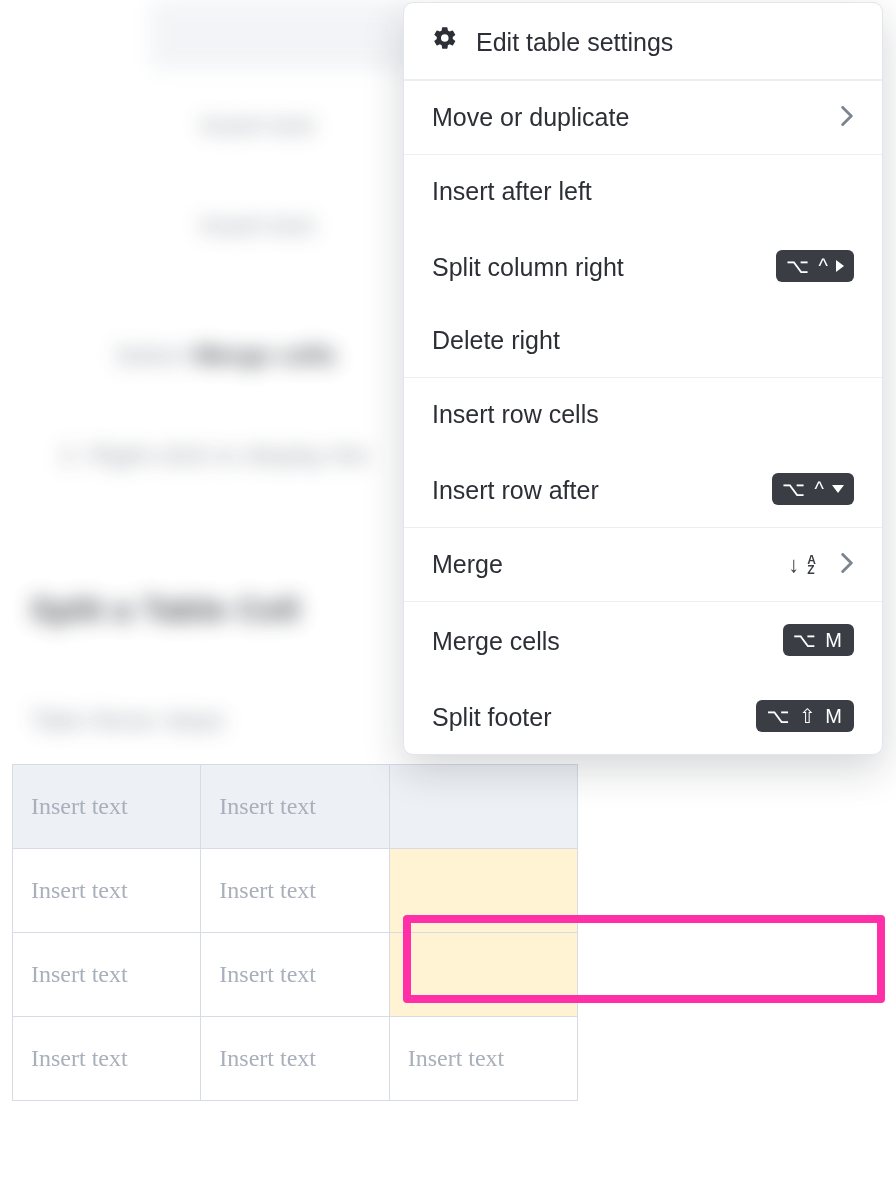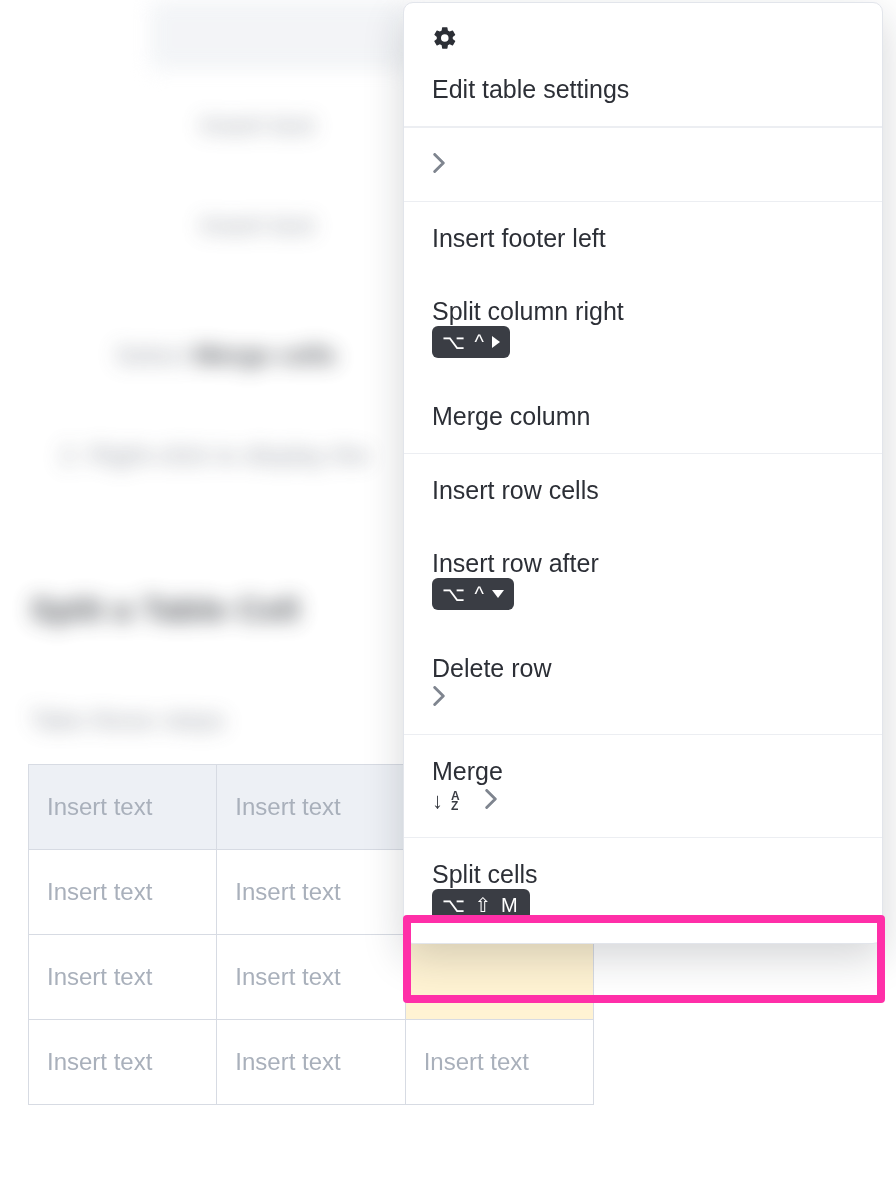--- a/index.html
+++ b/index.html
@@ -6,29 +6,29 @@
   html, body { width: 896px; height: 1178px; overflow: hidden; font-family: -apple-system, BlinkMacSystemFont, "Segoe UI", Helvetica, Arial, sans-serif; background: #fff; }
   .stage { position: relative; width: 896px; height: 1178px; }
 
   
   .bg-blur { position: absolute; inset: 0; filter: blur(10px); opacity: 0.85; pointer-events: none; }
   .bg-row { position: absolute; color: #8a8f99; font-size: 26px; }
   .bg-box { position: absolute; background: #f1f3f6; border-radius: 6px; }
   .bg-strong { color: #3b3f46; font-weight: 600; }
 
   
-  .tbl { position: absolute; left: 28px; top: 764px; border-collapse: collapse; width: 566px; }
+  .tbl { position: absolute; left: 12px; top: 764px; border-collapse: collapse; width: 566px; font-family: Liberation Serif, serif; }
   .tbl td, .tbl th { border: 1px solid #d7dbe3; padding: 28px 18px; font-size: 24px; color: #a9b0bb; text-align: left; font-weight: 400; }
   .tbl thead td { background: #edf0f5; }
   .tbl tbody tr.sel td.sel { background: #fff3d3; }
   .tbl td { background: #fff; }
 
   
   .menu { position: absolute; left: 403px; top: 2px; width: 480px; background: #fff; border: 1px solid #e2e5eb; border-radius: 10px; box-shadow: 0 14px 40px rgba(20,25,40,.18); overflow: hidden; }
-  .menu .item { display: flex; align-items: flex-start; justify-content: space-between; padding: 22px 28px; font-size: 25px; color: #2c2f36; cursor: pointer; flex-direction: column; }
+  .menu .item { display: flex; align-items: flex-end; justify-content: space-between; padding: 22px 28px; font-size: 25px; color: #2c2f36; cursor: pointer; }
   .menu .item.with-icon { gap: 18px; justify-content: flex-start; }
   .menu .sep { height: 1px; background: #eceef2; }
   .menu .item .label { flex: 1; }
   .chevron { color: #7f858f; }
   .kbd { background: #3a3d44; color: #fff; border-radius: 6px; padding: 4px 10px; font-family: -apple-system, "SF Pro Text", Arial, sans-serif; font-size: 20px; letter-spacing: 2px; display: inline-flex; align-items: center; gap: 6px; }
   .kbd .tri-right { width:0; height:0; border-top:6px solid transparent; border-bottom:6px solid transparent; border-left:8px solid #fff; display:inline-block; }
   .kbd .tri-down { width:0; height:0; border-left:6px solid transparent; border-right:6px solid transparent; border-top:8px solid #fff; display:inline-block; }
   .sort-icon { display:inline-flex; align-items:center; gap:8px; color:#3a3d44; font-size:18px; margin-right: 10px; }
   .sort-icon .arrow { font-size: 22px; }
   .gear { display:inline-block; }
@@ -85,60 +85,53 @@
             <path d="M19.14,12.94a7.14,7.14,0,0,0,.05-.94,7.14,7.14,0,0,0-.05-.94l2.11-1.65a.5.5,0,0,0,.12-.64l-2-3.46a.5.5,0,0,0-.61-.22l-2.49,1a7,7,0,0,0-1.62-.94l-.38-2.65A.5.5,0,0,0,13.8,2H9.8a.5.5,0,0,0-.49.42L8.93,5.07a7,7,0,0,0-1.62.94l-2.49-1a.5.5,0,0,0-.61.22l-2,3.46a.5.5,0,0,0,.12.64L4.44,11a7.14,7.14,0,0,0-.05.94,7.14,7.14,0,0,0,.05.94L2.33,14.53a.5.5,0,0,0-.12.64l2,3.46a.5.5,0,0,0,.61.22l2.49-1a7,7,0,0,0,1.62.94l.38,2.65a.5.5,0,0,0,.49.42h4a.5.5,0,0,0,.49-.42l.38-2.65a7,7,0,0,0,1.62-.94l2.49,1a.5.5,0,0,0,.61-.22l2-3.46a.5.5,0,0,0-.12-.64ZM11.8,15.5A3.5,3.5,0,1,1,15.3,12,3.5,3.5,0,0,1,11.8,15.5Z"></path>
           </svg>
       </span>
       <span class="label">Edit table settings</span>
     </div>
     <div class="sep"></div>
 
     <div class="sep"></div>
 
     <div class="item">
+      <span class="label">Move or duplicate</span>
       <span class="chevron">
         <svg width="14" height="20" viewBox="0 0 8 14" fill="none">
             <path d="M1 1l6 6-6 6" stroke="#7f858f" stroke-width="2" stroke-linecap="round" stroke-linejoin="round"></path>
           </svg>
       </span>
     </div>
     <div class="sep"></div>
 
     <div class="item">
-      <span class="label">Insert footer left</span>
+      <span class="label">Insert after left</span>
     </div>
     <div class="item">
       <span class="label">Split column right</span>
       <span class="kbd">
           <span>⌥ ^</span>
           <span class="tri-right"></span>
         </span>
     </div>
     <div class="item">
-      <span class="label">Merge column</span>
+      <span class="label">Delete right</span>
     </div>
     <div class="sep"></div>
 
     <div class="item">
       <span class="label">Insert row cells</span>
     </div>
     <div class="item">
       <span class="label">Insert row after</span>
       <span class="kbd">
           <span>⌥ ^</span>
           <span class="tri-down"></span>
         </span>
-    </div>
-    <div class="item">
-      <span class="label">Delete row</span>
-      <span class="chevron">
-        <svg width="14" height="20" viewBox="0 0 8 14" fill="none">
-            <path d="M1 1l6 6-6 6" stroke="#7f858f" stroke-width="2" stroke-linecap="round" stroke-linejoin="round"></path>
-          </svg>
-      </span>
     </div>
     <div class="sep"></div>
 
     <div class="item">
       <span class="label">Merge</span>
       <span style="display:inline-flex; align-items:center; gap:14px;">
         <span class="sort-icon">
             <span class="arrow">↓</span>
             <span style="display:flex;flex-direction:column;line-height:10px;font-size:12px;font-weight:600;">
               <span>A</span>
@@ -148,20 +141,24 @@
         <span class="chevron">
           <svg width="14" height="20" viewBox="0 0 8 14" fill="none">
               <path d="M1 1l6 6-6 6" stroke="#7f858f" stroke-width="2" stroke-linecap="round" stroke-linejoin="round"></path>
             </svg>
         </span>
       </span>
     </div>
     <div class="sep"></div>
 
     <div class="item">
-      <span class="label">Split cells</span>
+      <span class="label">Merge cells</span>
+      <span class="kbd">⌥  M</span>
+    </div>
+    <div class="item">
+      <span class="label">Split footer</span>
       <span class="kbd">⌥ ⇧  M</span>
     </div>
   </div>
 
   <div class="highlight" style="left:403px; top:915px; width:482px; height:88px;"></div>
 
 </div>
 
 </body></html>

